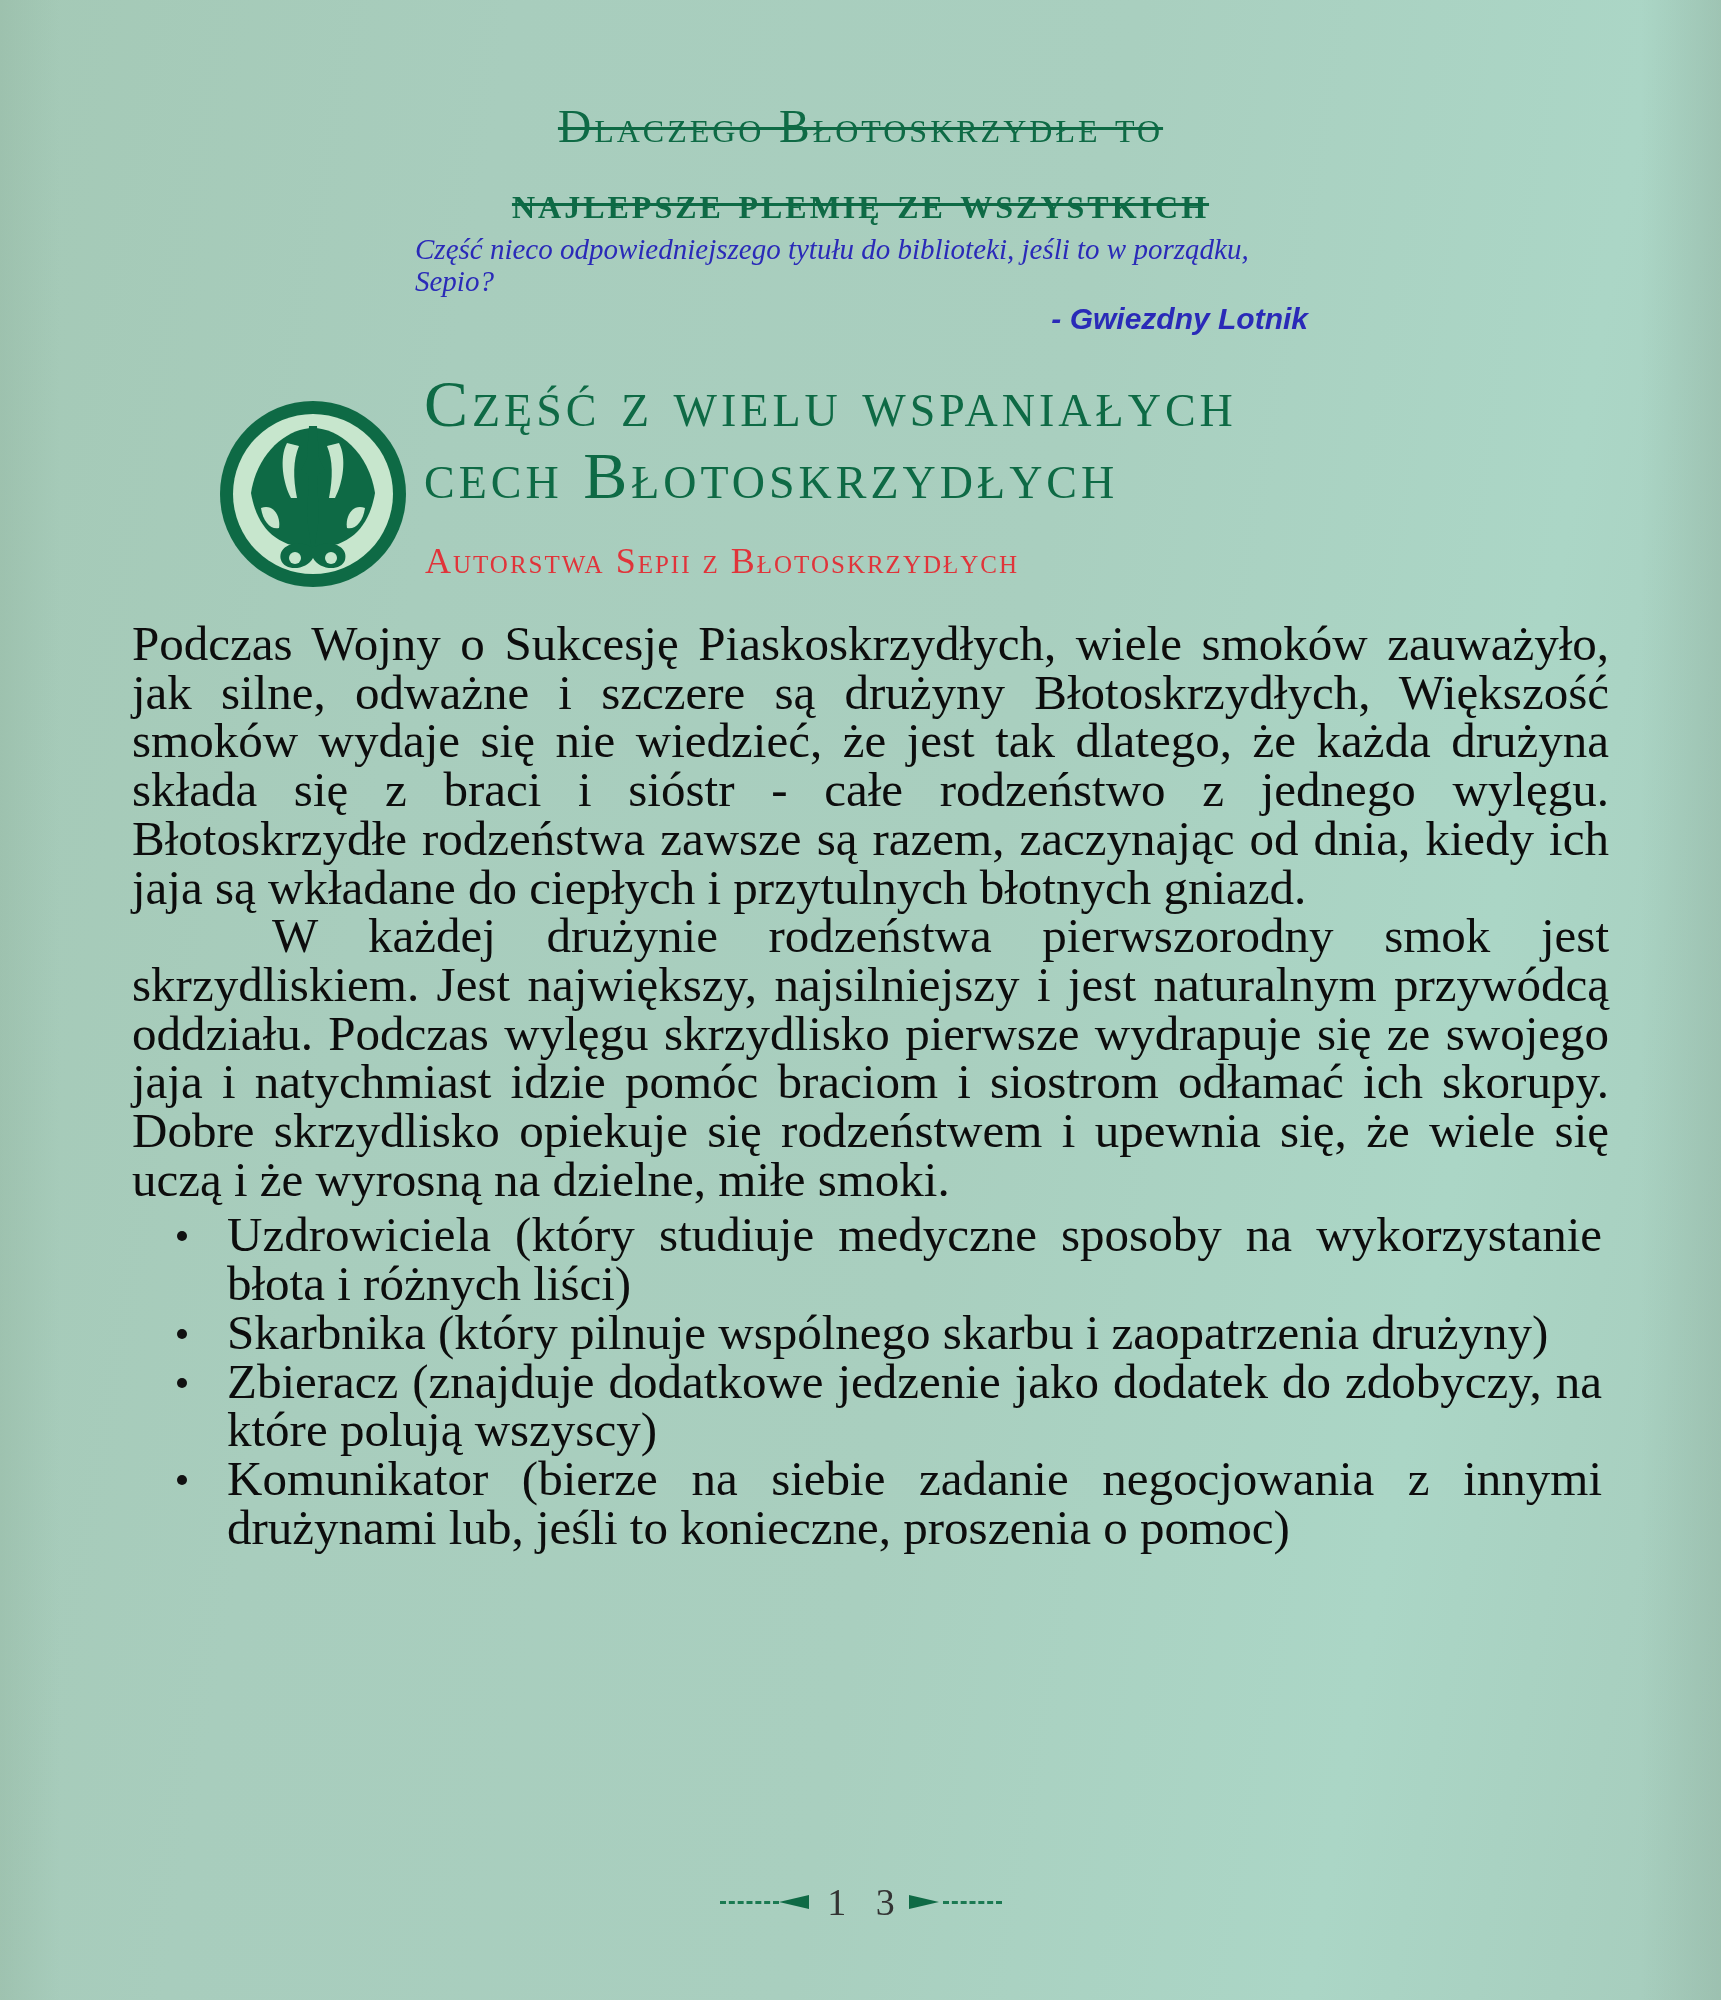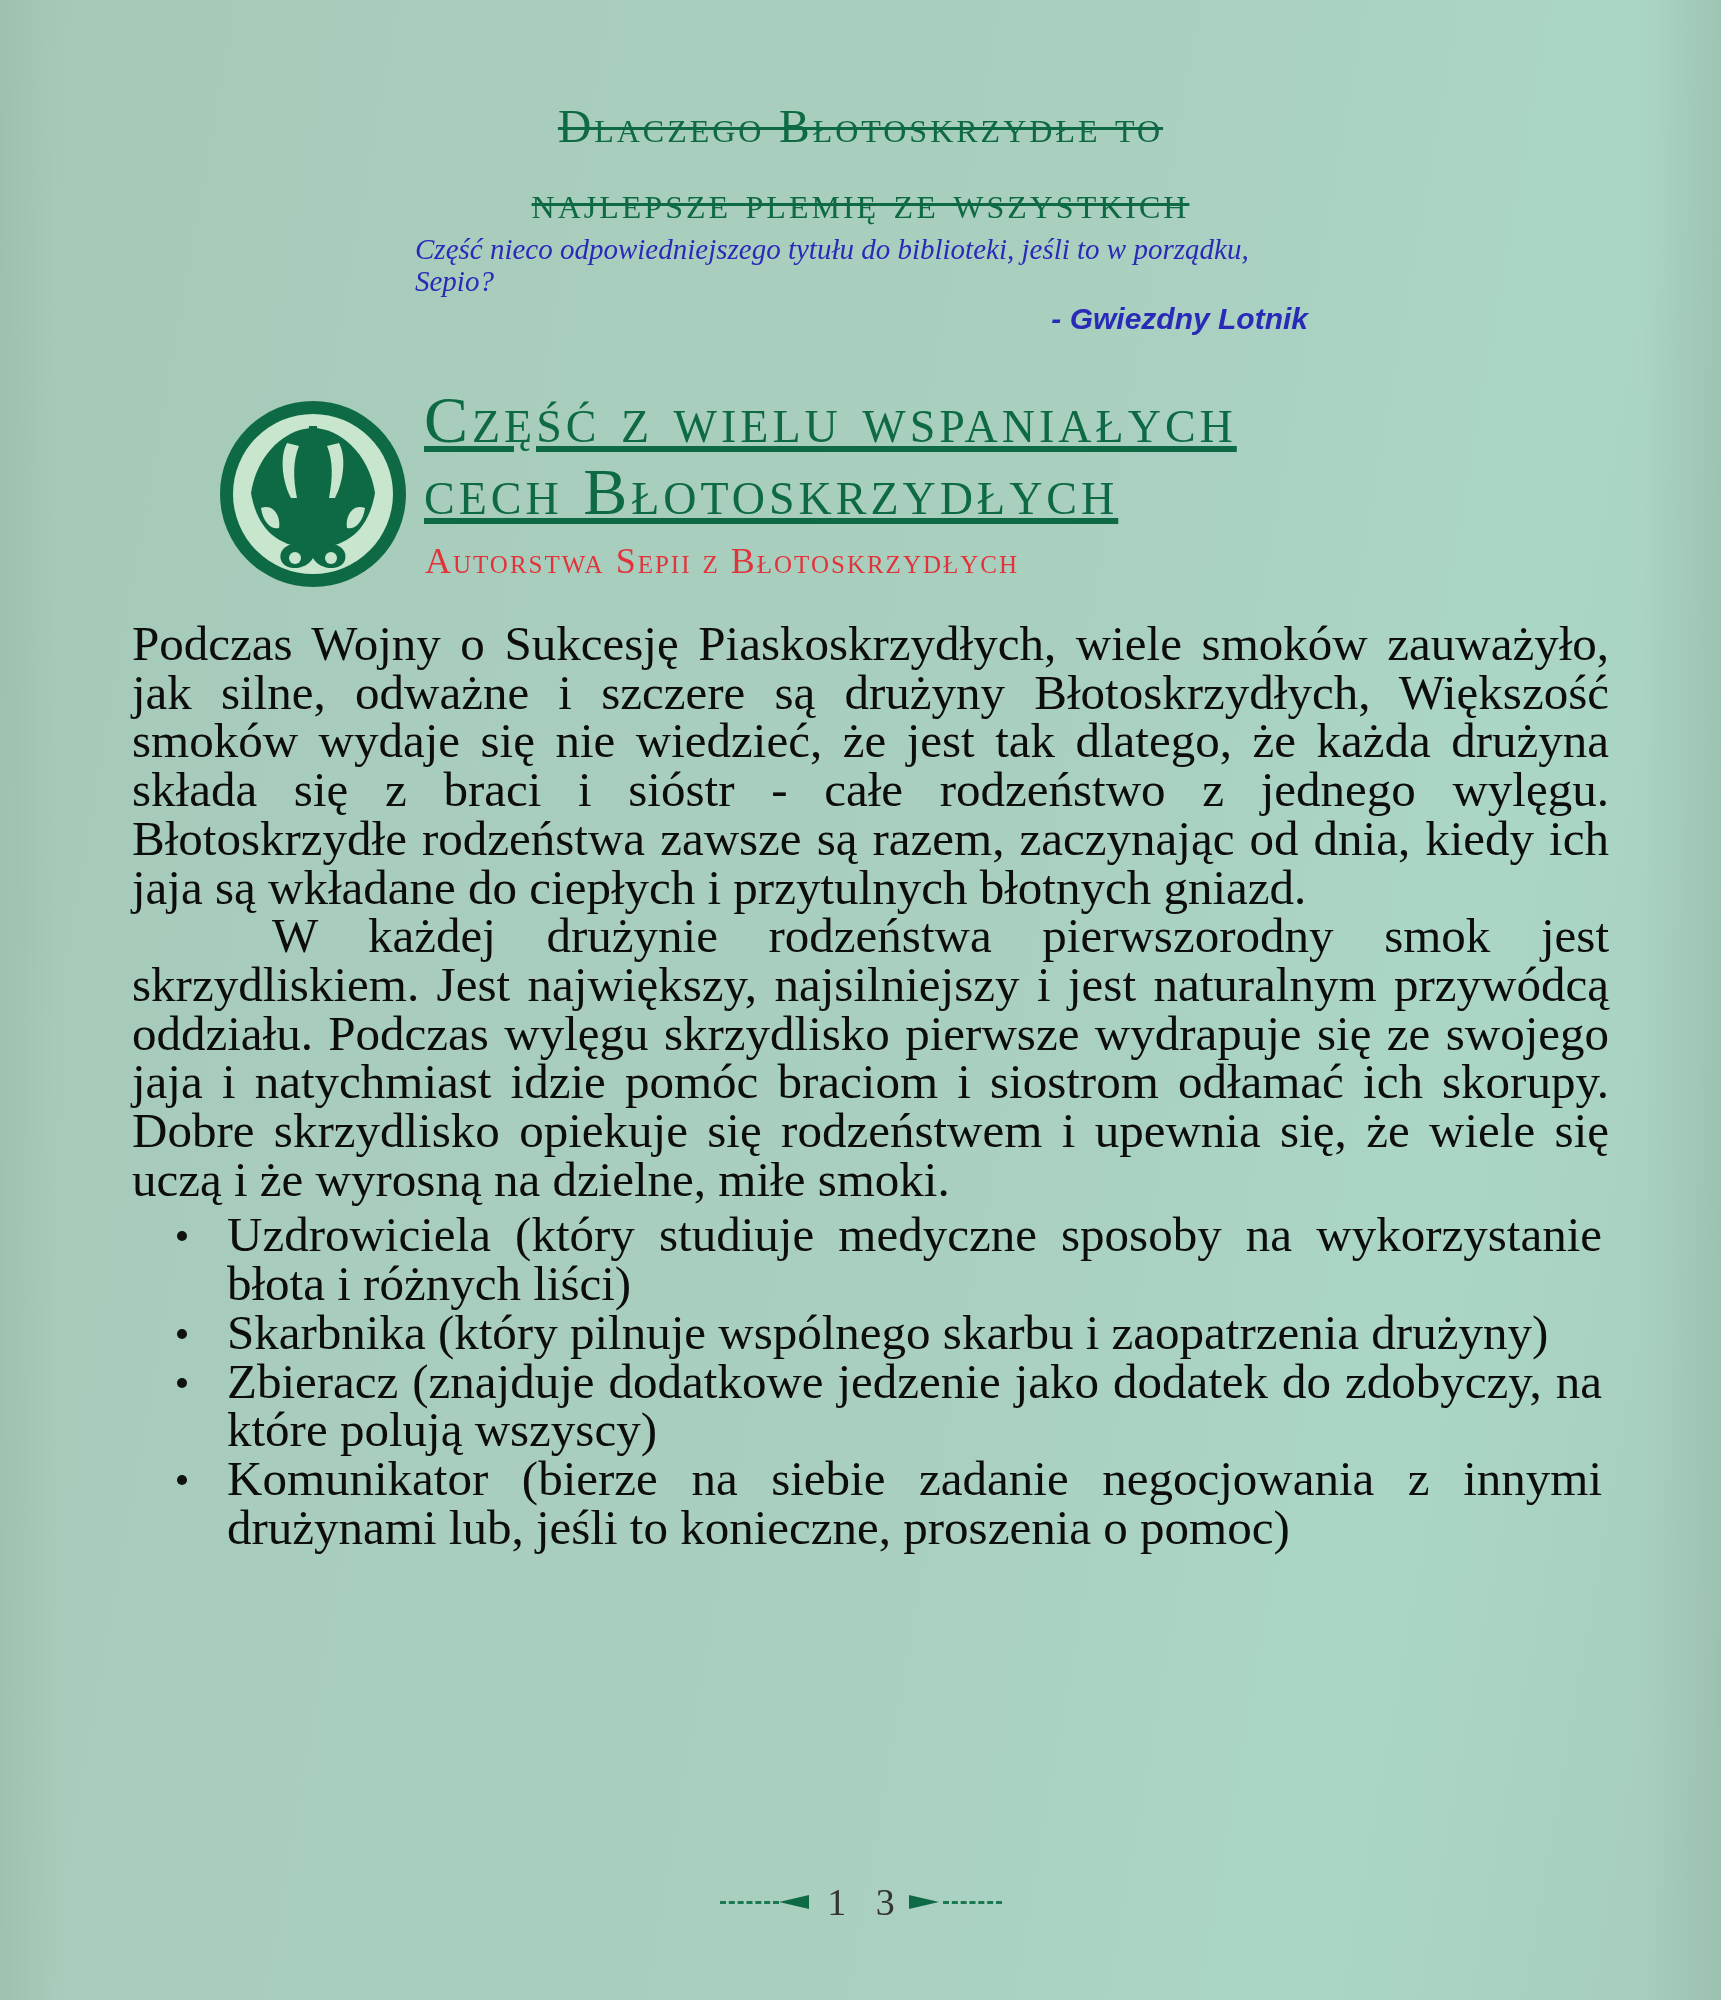--- a/index.html
+++ b/index.html
@@ -14,41 +14,40 @@
   .page-edge-right { position: absolute; right: 0; top: 0; width: 80px; height: 2000px;
     background: linear-gradient(270deg, rgba(150,185,168,0.6), rgba(168,205,189,0)); }
 
   .old-title {
     position: absolute; left: 0; width: 1721px; text-align: center;
     color: #0e6a45; font-family: "Liberation Serif", serif;
     font-variant: small-caps; letter-spacing: 3px;
     text-decoration: line-through; text-decoration-thickness: 3px;
   }
   .old-title.l1 { top: 100px; font-size: 46px; }
-  .old-title.l2 { top: 176px; font-size: 46px; left: 0px; }
+  .old-title.l2 { top: 176px; font-size: 46px; left: 0px; font-weight: bold; }
 
   .note {
     position: absolute; left: 415px; top: 233px; width: 900px;
     color: #2a2ab8; font-style: italic; font-size: 29px; line-height: 32px;
     font-family: "Liberation Serif", serif;
   }
   .signature {
     position: absolute; right: 413px; top: 302px;
     color: #2a2ab8; font-style: italic; font-weight: bold; font-size: 30px;
     font-family: Liberation Sans, sans-serif;
   }
 
   .emblem { position: absolute; left: 217px; top: 398px; width: 192px; height: 192px; }
 
   .heading {
-    position: absolute; left: 424px; top: 384px; width: 1200px;
+    position: absolute; left: 424px; top: 368px; width: 1200px;
     color: #0e6a45; font-variant: small-caps; letter-spacing: 4px;
     font-size: 66px; line-height: 72px;
     font-family: "Liberation Serif", serif;
-    text-decoration: underline;
   }
   .byline {
     position: absolute; left: 425px; top: 540px;
     color: #e0343a; font-variant: small-caps; letter-spacing: 2px;
     font-size: 36px; font-family: "Liberation Serif", serif;
   }
 
   .body {
     position: absolute; left: 132px; top: 620px; width: 1477px;
     font-size: 49px; line-height: 48.7px; text-align: justify;

